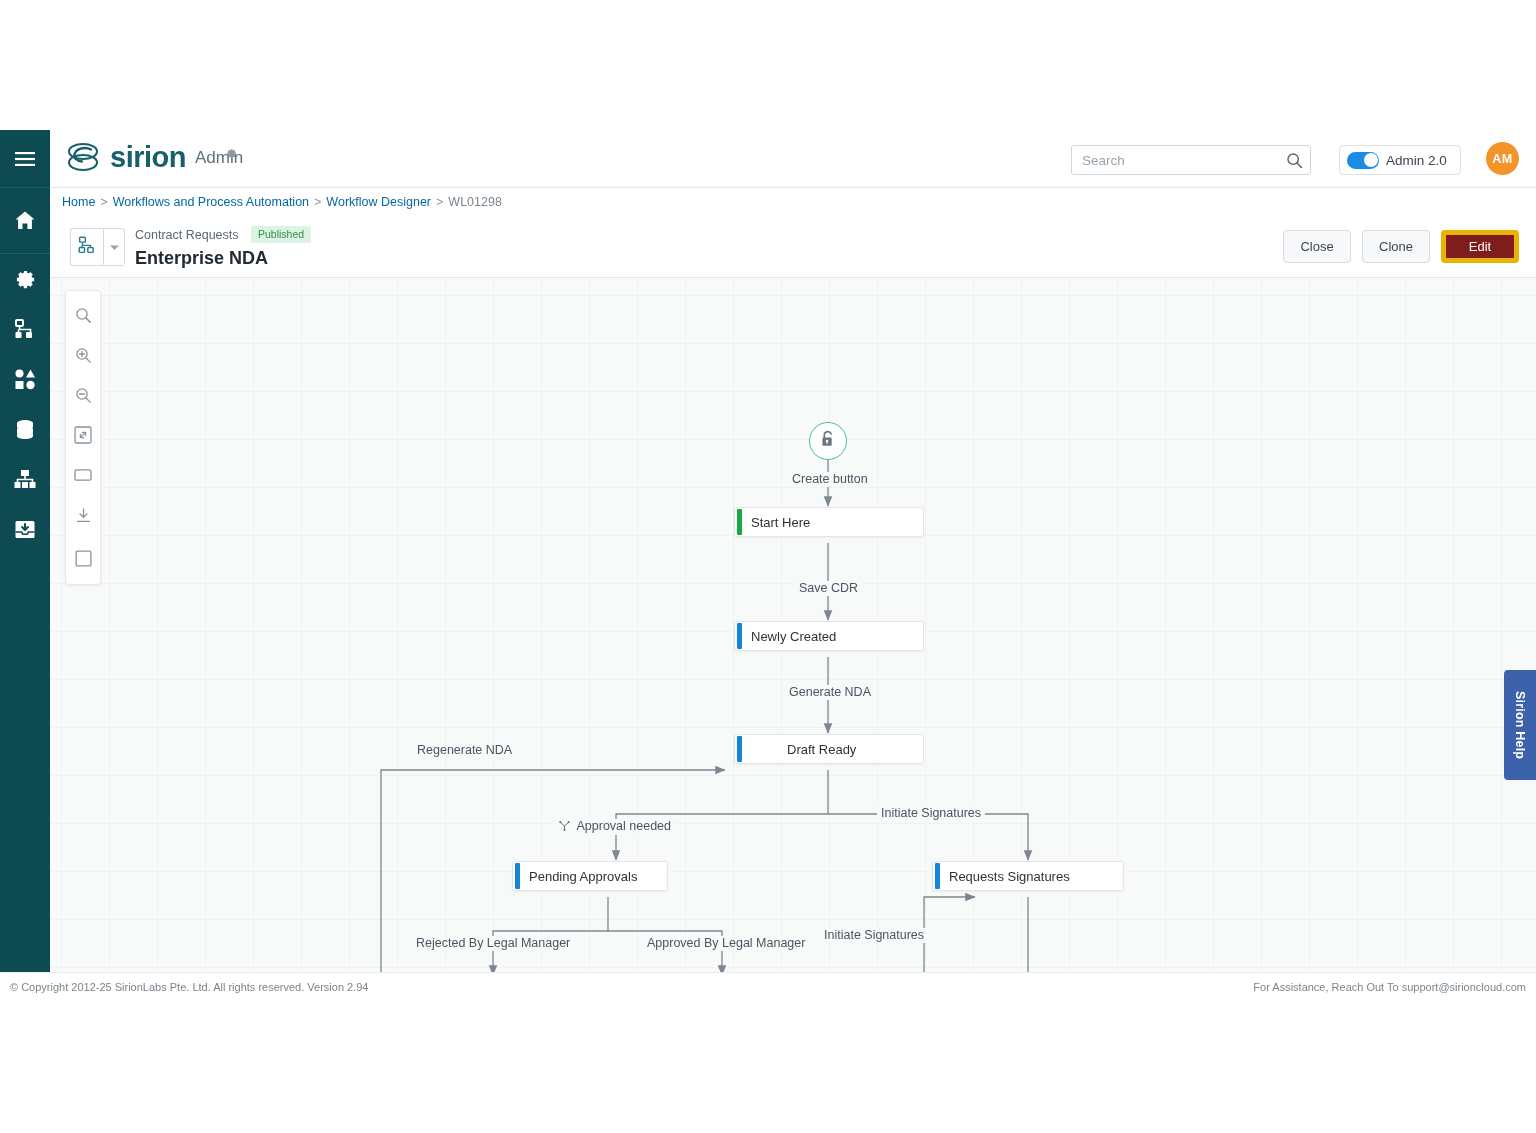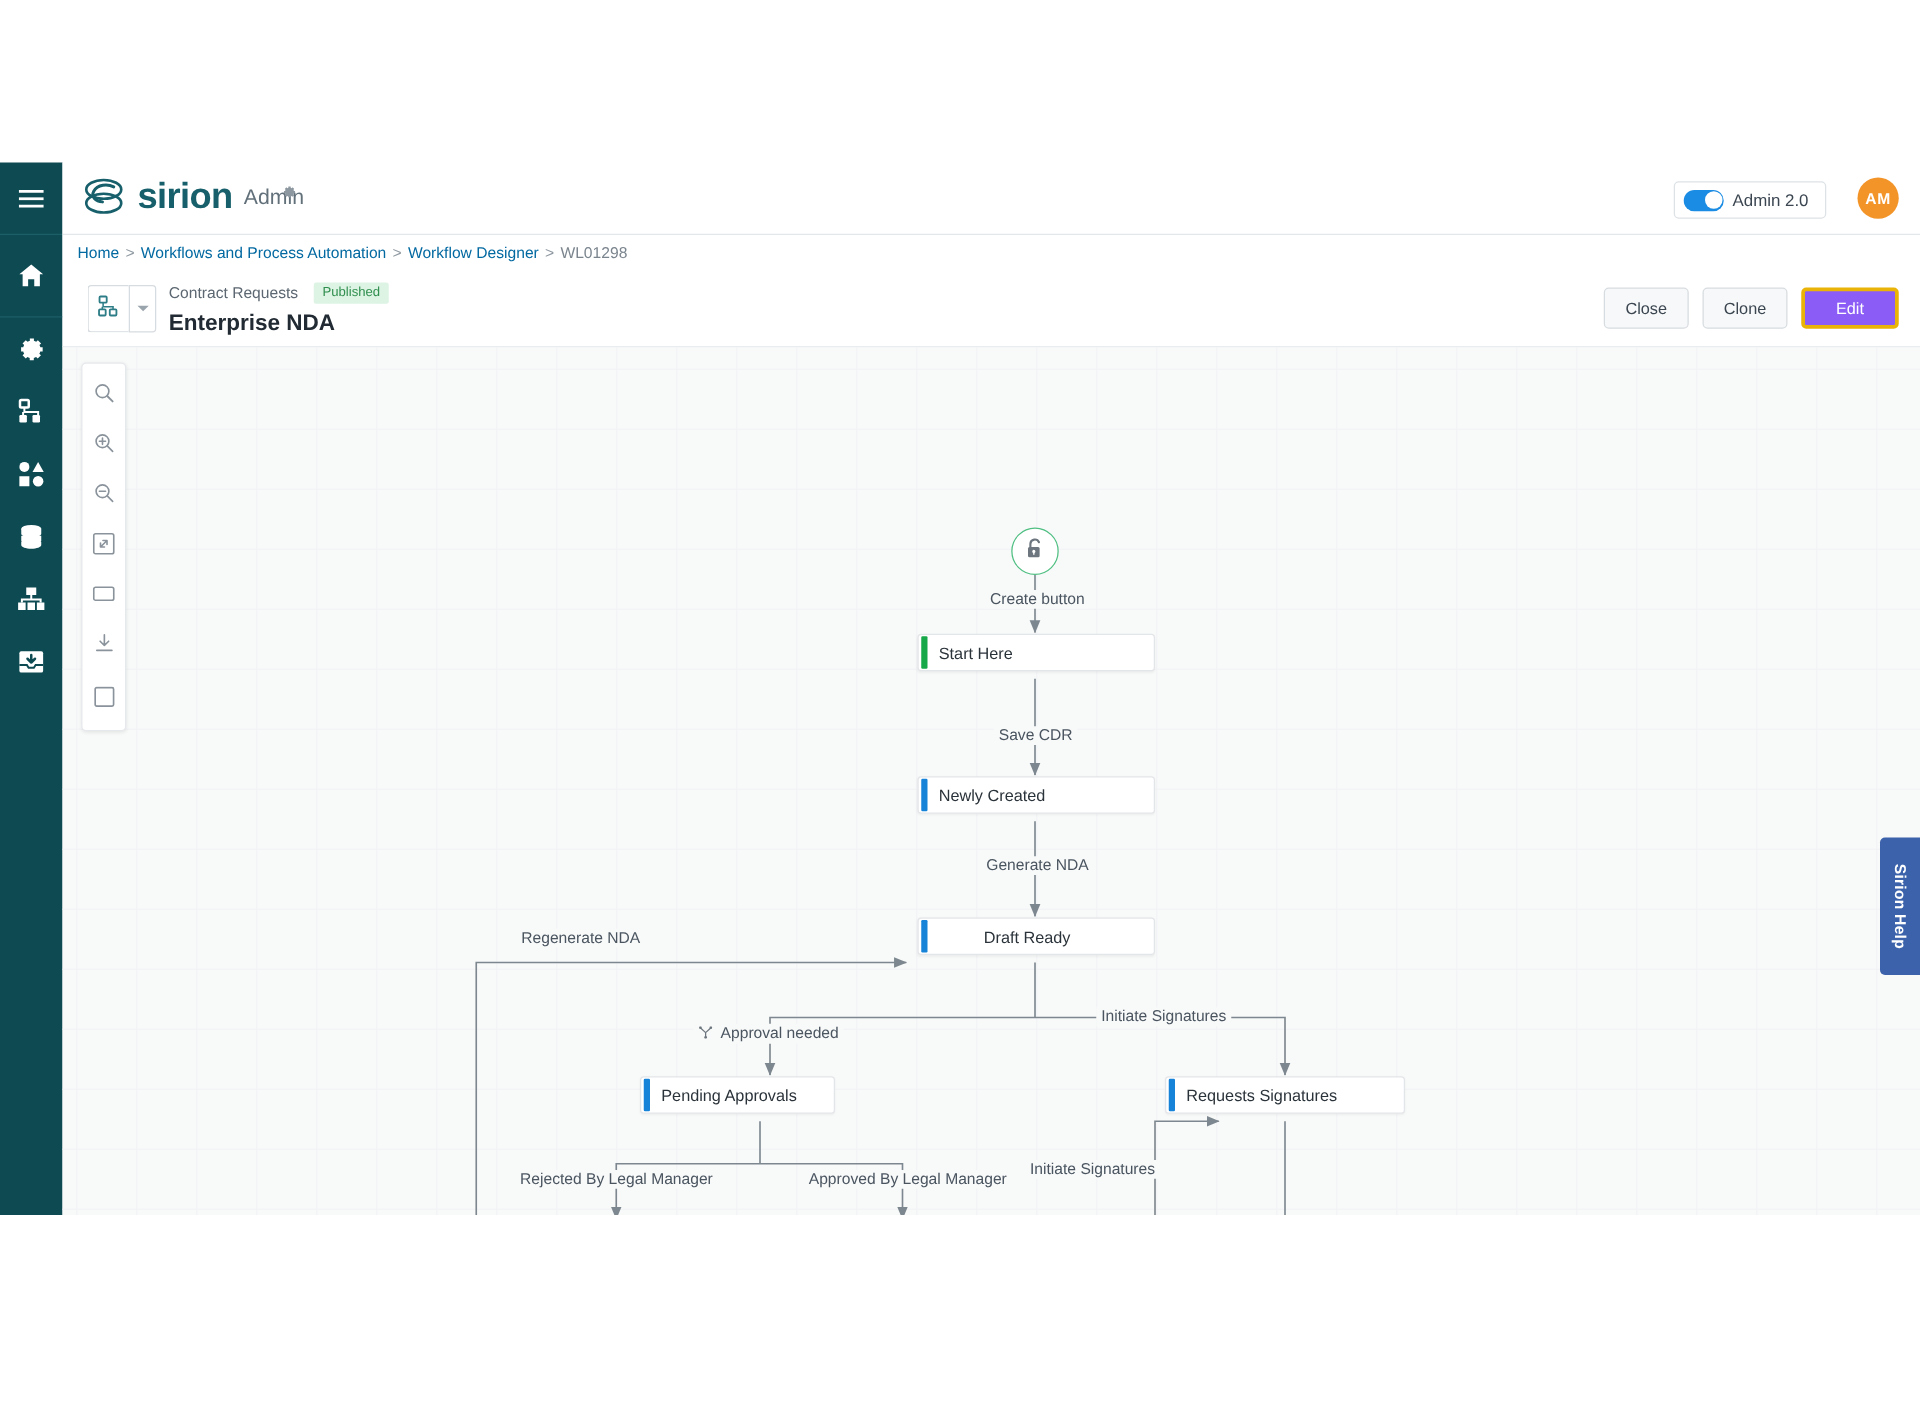--- a/index.html
+++ b/index.html
@@ -158,21 +158,21 @@
     position: absolute; right: 17px; top: 14px;
     display: flex; gap: 11px;
   }
   .btn {
     height: 33px; min-width: 68px; padding: 0 16px;
     border-radius: 4px; font-size: 13px;
     display: flex; align-items: center; justify-content: center;
     cursor: pointer;
   }
   .btn-light { background: #f7f8f9; border: 1px solid #d7dce0; color: #3b4651; }
-  .btn-primary { background: #8b5cf6; border: 3px solid #eab308; color: #ffffff; min-width: 78px; }
+  .btn-primary { background: #7f1d1d; border: 5px solid #eab308; color: #ffffff; min-width: 78px; }
 
   
   .canvas {
     position: absolute; left: 50px; top: 148px;
     width: 1486px; height: 694px;
     background-color: #f8f9f9;
     background-image:
       linear-gradient(to right, #f1f2f3 1px, transparent 1px),
       linear-gradient(to bottom, #f1f2f3 1px, transparent 1px);
     background-size: 48px 48px;
@@ -346,20 +346,29 @@
         <span>Admin</span>
         <span class="cog">
           <svg width="13" height="13" viewBox="0 0 24 24">
               <path fill="#8d979f" d="M12 8.5a3.5 3.5 0 1 0 0 7 3.5 3.5 0 0 0 0-7zm0 5.6a2.1 2.1 0 1 1 0-4.2 2.1 2.1 0 0 1 0 4.2z"></path>
               <path fill="#8d979f" d="M20.4 10.6h-1.7a6.9 6.9 0 0 0-.7-1.7l1.2-1.2-2.4-2.4-1.2 1.2a6.9 6.9 0 0 0-1.7-.7V4h-3.4v1.8c-.6.2-1.2.4-1.7.7L7.6 5.3 5.2 7.7l1.2 1.2c-.3.5-.5 1.1-.7 1.7H4v3.4h1.7c.2.6.4 1.2.7 1.7l-1.2 1.2 2.4 2.4 1.2-1.2c.5.3 1.1.5 1.7.7V20h3.4v-1.2c.6-.2 1.2-.4 1.7-.7l1.2 1.2 2.4-2.4-1.2-1.2c.3-.5.5-1.1.7-1.7h1.7z"></path>
             </svg>
         </span>
       </span>
     </div>
 
+    <div class="search-wrap">
+      <input class="search-input" value="" placeholder="Search" style="">
+      <span class="search-icon">
+        <svg width="17" height="17" viewBox="0 0 18 18">
+            <circle cx="7.6" cy="7.6" r="5.5" fill="none" stroke="#5a6670" stroke-width="1.5"></circle>
+            <path d="M11.7 11.7 16.4 16.4" stroke="#5a6670" stroke-width="1.7" stroke-linecap="round"></path>
+          </svg>
+      </span>
+    </div>
 
     <div class="adminToggle">
       <span class="switch"></span>
       <span class="lbl">Admin 2.0</span>
     </div>
 
     <div class="avatar">AM</div>
   </div>
 
   <div class="crumbbar">
@@ -553,14 +562,18 @@
     <div class="edgelabel" style="left:593px; top:658px;">Approved By Legal Manager</div>
     <div class="edgelabel" style="left:770px; top:650px;">Initiate Signatures</div>
 
     <div class="edgelabel" style="left:363px; top:465px;">Regenerate NDA</div>
 
     <div class="helptab">
       <span>Sirion Help</span>
     </div>
   </div>
 
+  <div class="footer">
+    <span class="l">© Copyright 2012-25 SirionLabs Pte. Ltd. All rights reserved. Version 2.94</span>
+    <span class="r">For Assistance, Reach Out To support@sirioncloud.com</span>
+  </div>
 
 </div>
 
 </body></html>

